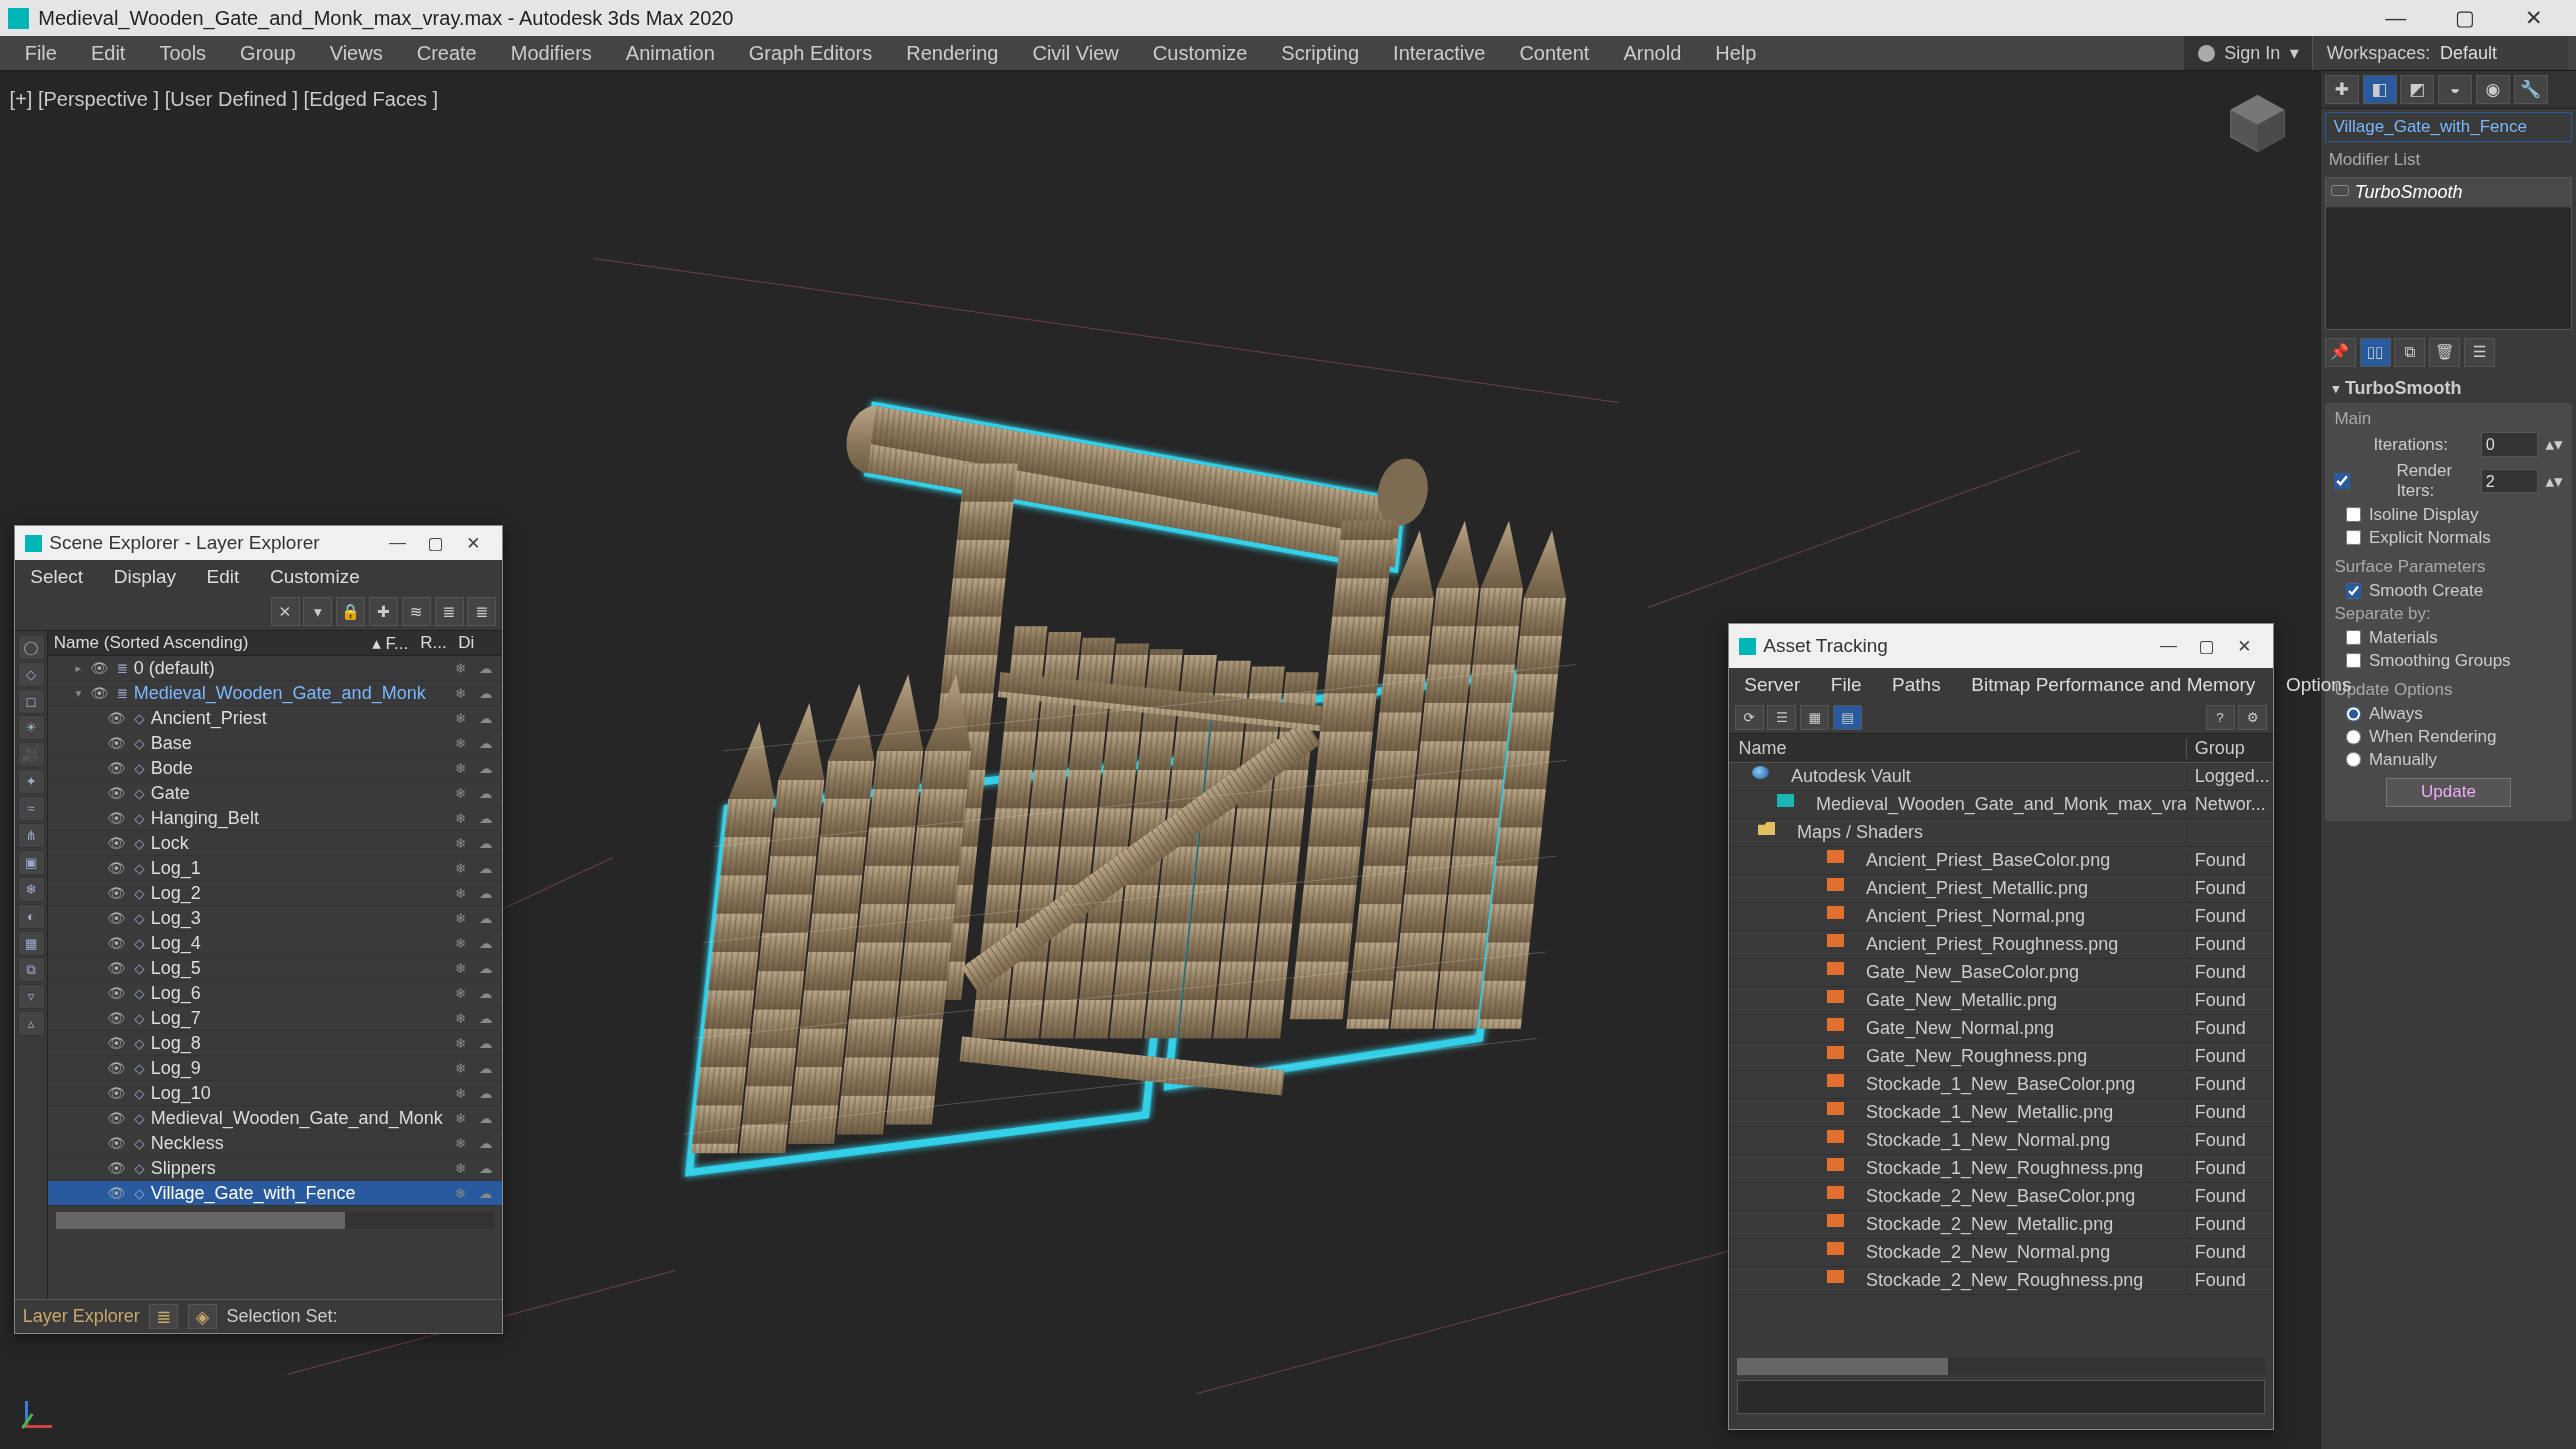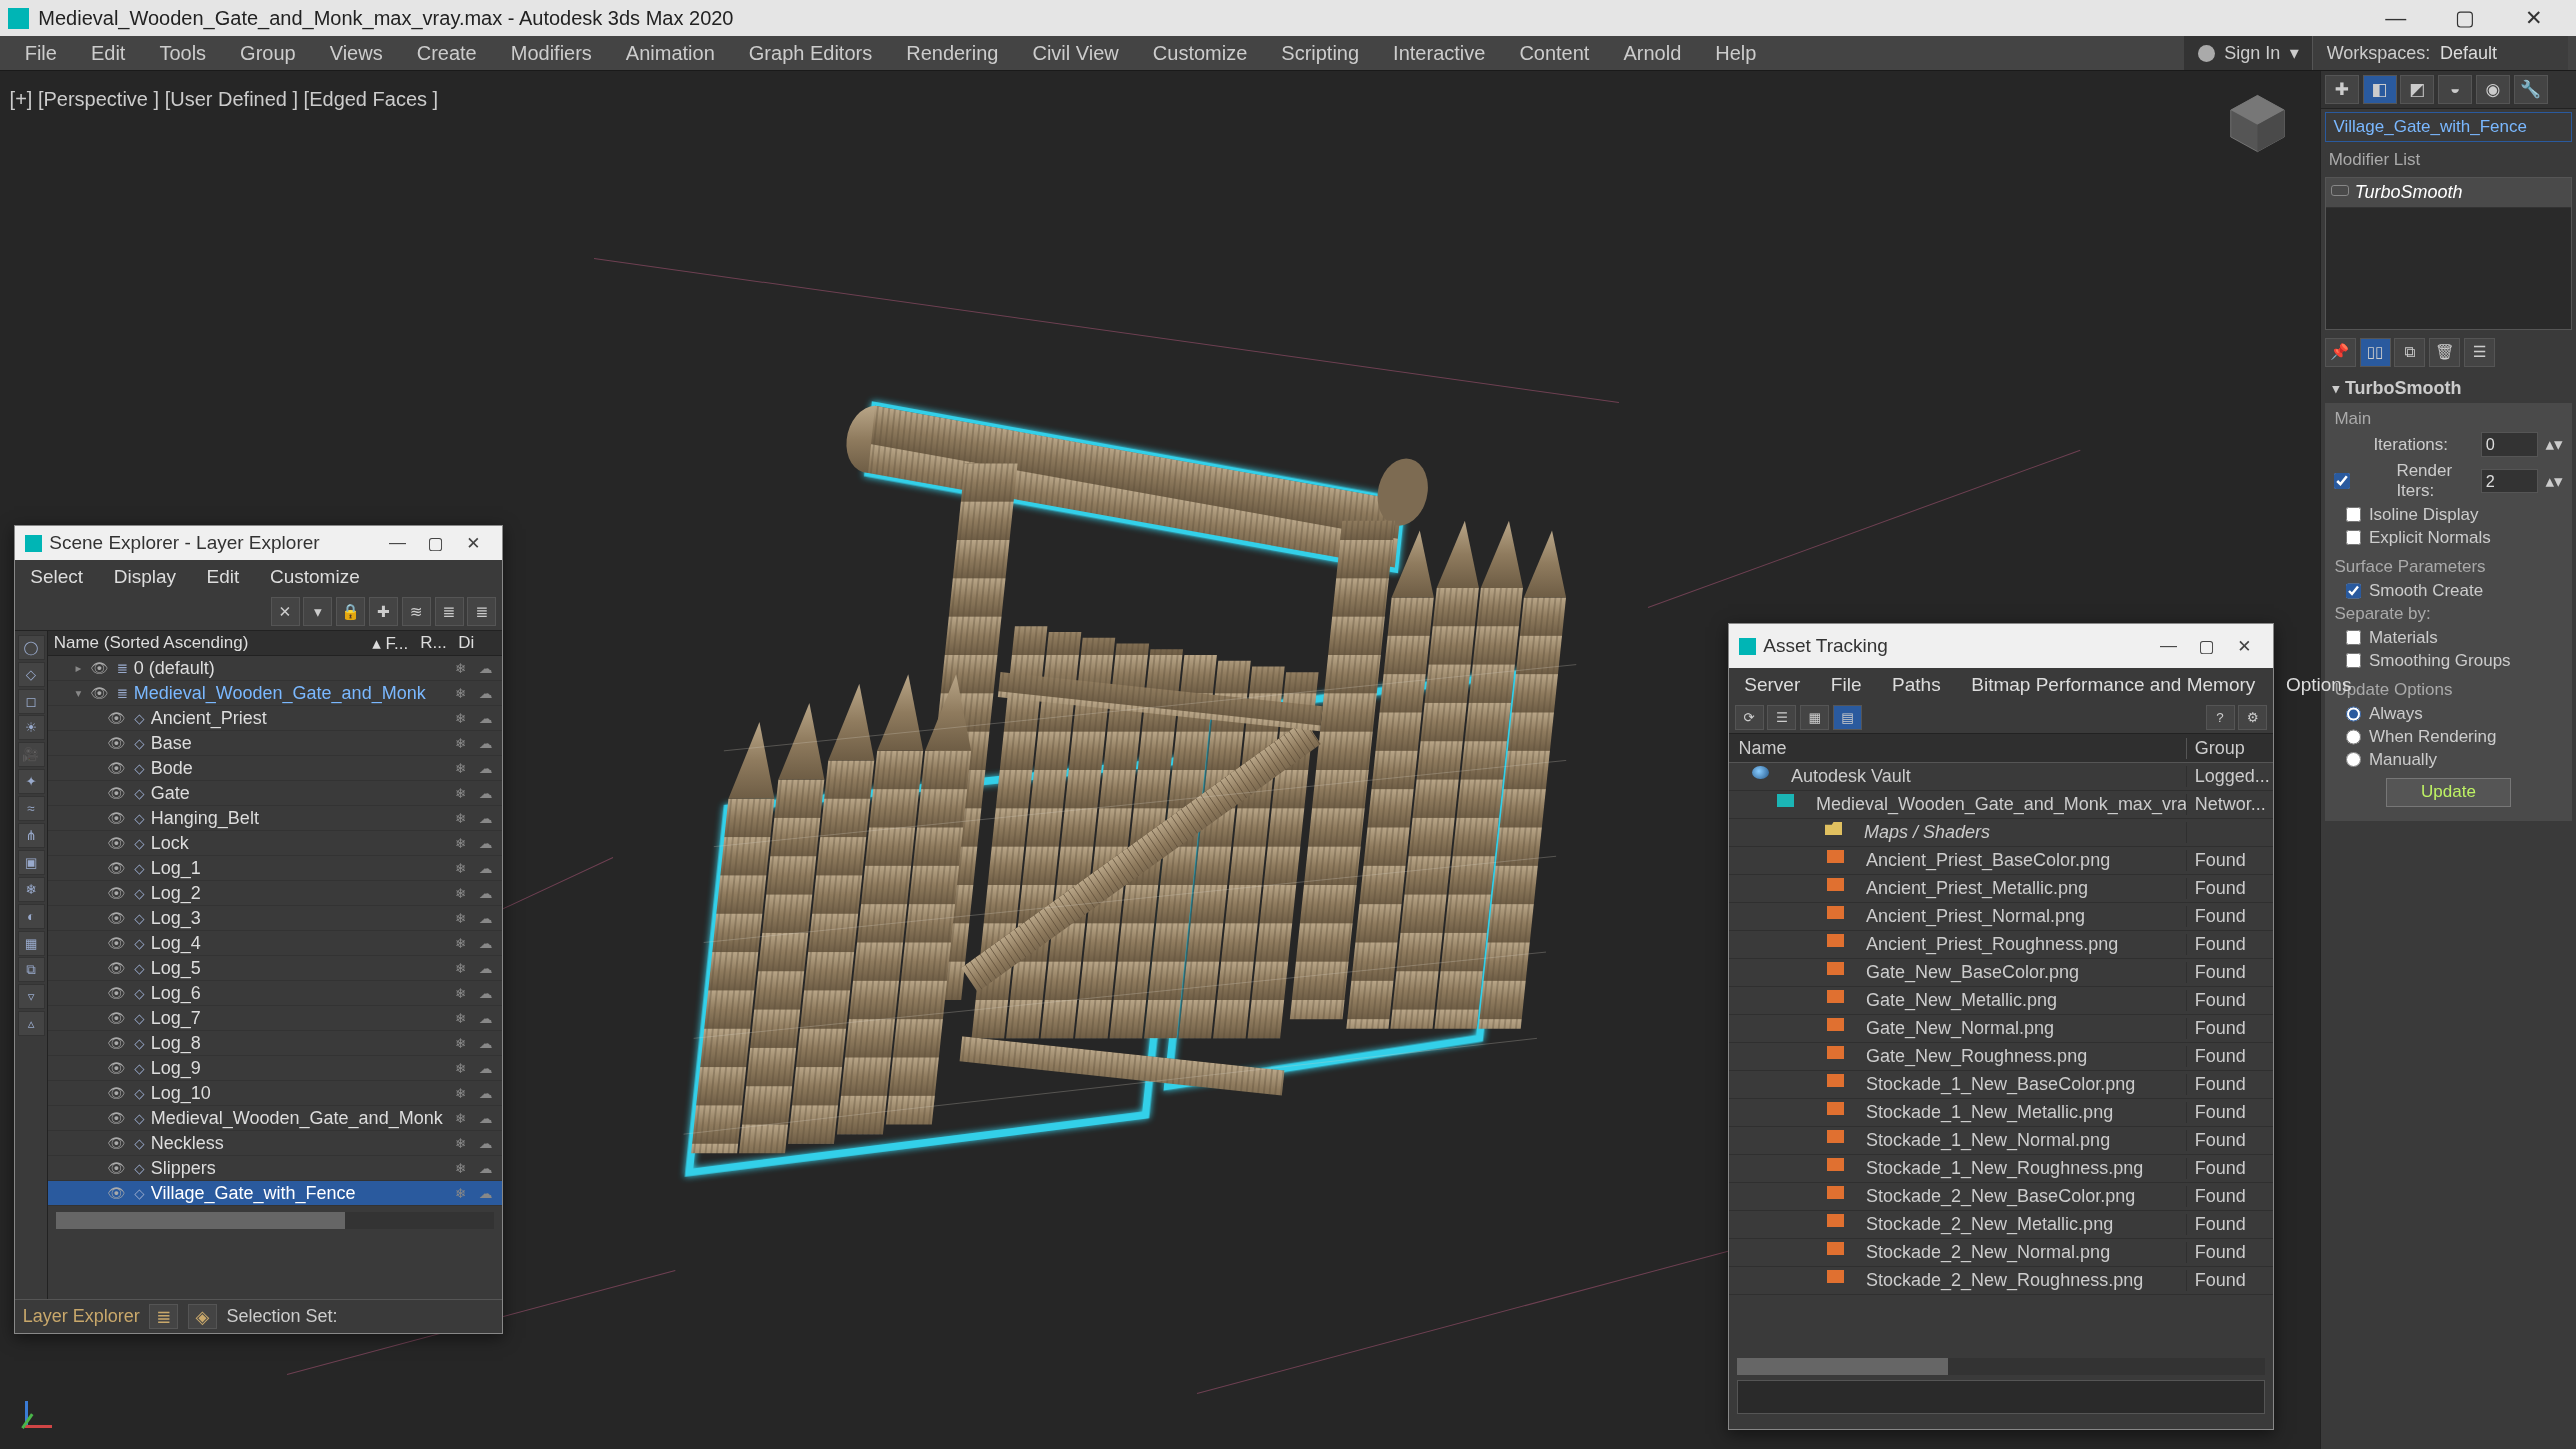--- a/index.html
+++ b/index.html
@@ -53,21 +53,21 @@
 .rollout { background: #4a4a4a; margin: 3.8px 3.8px 0 3.8px; }
 .rollout-head { padding: 3.8px 7.7px; background: #3a3a3a; font-weight: bold; display: flex; align-items: center; gap: 5.7px; }
 .rollout-head::before { content: "▾"; font-size: 13.4px; }
 .rollout-body { padding: 5.7px 9.6px; font-size: 17px; }
 .rollout-body .row { display: flex; align-items: center; margin: 3.8px 0; gap: 7.7px; }
 .rollout-body .row label { flex: 1; margin-left: 39px; }
 .rollout-body input[type=text].spinner { width: 57px; background: #333; border: 1px solid #555; color: #ddd; padding: 1.9px 3.8px; font-size: 16.3px; }
 .rollout-body .sub { color: #aaa; font-size: 17px; margin-bottom: 3.8px; }
 .rollout-body .chk { display: flex; align-items: center; gap: 7.7px; margin: 2.9px 0 2.9px 11.5px; }
 .rollout-body .radio { display: flex; align-items: center; gap: 7.7px; margin: 2.9px 0 2.9px 11.5px; }
-.update-btn { display: block; margin: 7.7px auto; padding: 3.8px 34px; background: #555; border: 1px solid #777; color: #bef264; font-size: 17px; }
+.update-btn { display: block; margin: 7.7px auto; padding: 3.8px 34px; background: #555; border: 1px solid #777; color: #f0abfc; font-size: 17px; }
 input[type=checkbox], input[type=radio] { width: 15.3px; height: 15.3px; accent-color: #2a5a9e; }
 
 
 .scene-explorer { position: absolute; left: 14px; top: 525px; width: 489px; height: 809px; background: #f0f0f0; border: 1px solid #888; box-shadow: 0 3.8px 15.3px rgba(0,0,0,.5); display: flex; flex-direction: column; }
 .se-title { height: 34px; background: #f0f0f0; display: flex; align-items: center; padding: 0 9.6px; color: #333; font-size: 19px; }
 .se-title .icon { width: 17px; height: 17px; background: #00b5b5; margin-right: 7.7px; }
 .se-title .t { flex: 1; }
 .se-title .wb { width: 38px; text-align: center; color: #444; font-size: 17px; }
 .se-menu { height: 33px; background: #3a3a3a; display: flex; align-items: center; color: #ddd; font-size: 19px; }
 .se-menu .mi { padding: 0 15.3px; }
@@ -116,21 +116,21 @@
 .at-body { flex: 1; background: #3a3a3a; overflow: hidden; font-size: 18px; }
 .at-head { height: 29px; background: #2f2f2f; display: flex; align-items: center; border-bottom: 1px solid #555; padding: 0; }
 .at-head .nm { flex: 1; padding-left: 9.6px; border-right: 1px solid #555; }
 .at-head .st { width: 86px; padding-left: 7.7px; }
 .at-row { height: 28px; display: flex; align-items: center; border-bottom: 1px solid #2f2f2f; }
 .at-row .nm { flex: 1; padding-left: 9.6px; display: flex; align-items: flex-start; gap: 22px; white-space: nowrap; overflow: hidden; border-right: 1px solid #2f2f2f;}
 .at-row .st { width: 86px; padding-left: 7.7px; overflow: hidden; }
 .at-row .fic { width: 17px; height: 13.4px; display: inline-block; flex-shrink: 0; }
 .at-row.ind0 .nm { padding-left: 23px; }
 .at-row.ind1 .nm { padding-left: 48px; }
-.at-row.ind2 .nm { padding-left: 96px; font-style: italic; }
+.at-row.ind2 .nm { padding-left: 29px; }
 .at-row.ind3 .nm { padding-left: 98px; }
 .fic-globe { background: radial-gradient(circle at 40% 40%, #8cf, #258); border-radius: 50%; }
 .fic-max { background: #1bb5b5; }
 .fic-folder { background: #e0c060; clip-path: polygon(0 20%, 40% 20%, 50% 0, 100% 0, 100% 100%, 0 100%); }
 .fic-img { background: #e07030; }
 .at-scrollbar { height: 17px; background: #333; margin: 5.7px 7.7px; position: relative; }
 .at-scrollbar::after { content: ""; position: absolute; left: 0; top: 0; width: 40%; height: 100%; background: #666; }
 .at-input { height: 34px; margin: 5.7px 7.7px 9.6px 7.7px; background: #2a2a2a; border: 1px solid #555; }
 
 </style>

